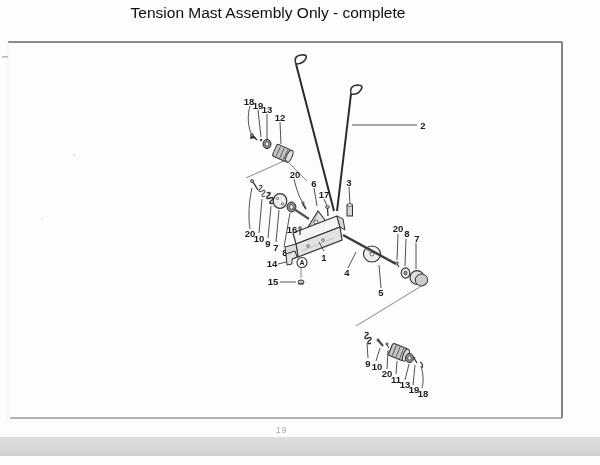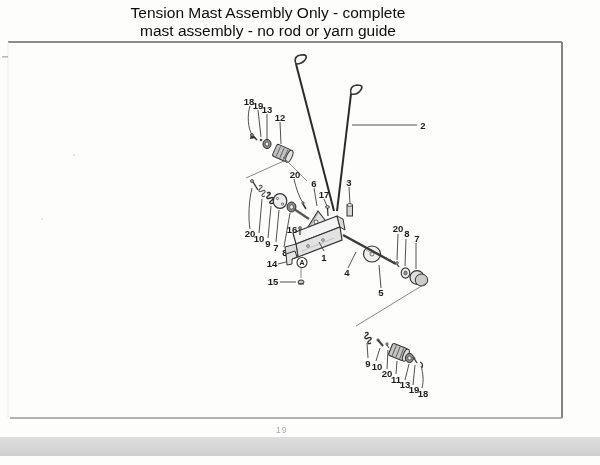--- a/index.html
+++ b/index.html
@@ -17,21 +17,20 @@
   .thin{stroke:#6a6a6a;stroke-width:0.8;fill:none;}
   .pt{stroke:#333;fill:none;}
 </style>
 </head>
 <body>
 
 <div class="page">
 
   <div class="title">
     <div>Tension Mast Assembly Only - complete</div>
-    <div>mast assembly - no rod or yarn guide</div>
   </div>
 
   <svg width="600" height="465" viewBox="0 0 600 465">
 
     <g>
       <line x1="8" y1="42" x2="562" y2="42" stroke="#8c8c8c" stroke-width="1.8"></line>
       <line x1="562" y1="42" x2="562" y2="418" stroke="#777" stroke-width="1.8"></line>
       <line x1="10" y1="418" x2="562" y2="418" stroke="#999" stroke-width="1.5"></line>
       <line x1="8" y1="42" x2="8" y2="418" stroke="#ededed" stroke-width="1"></line>
     </g>

